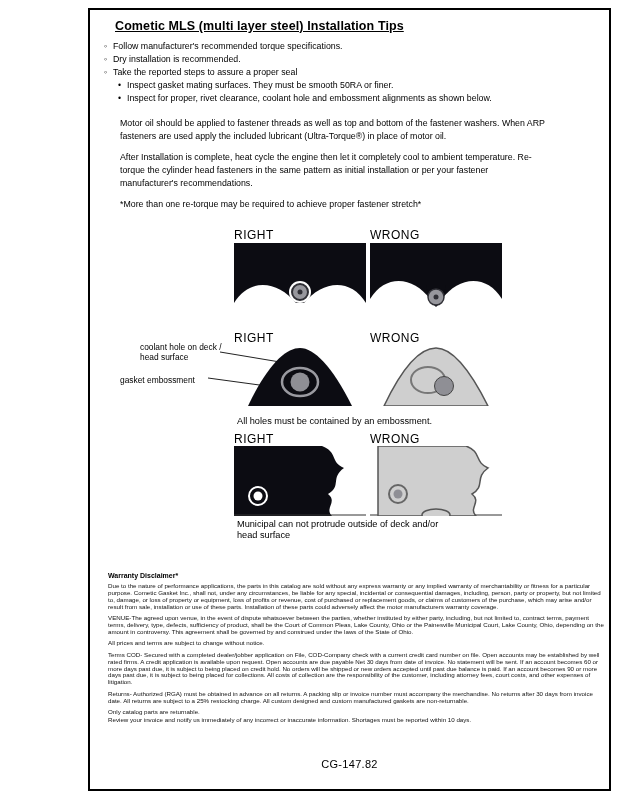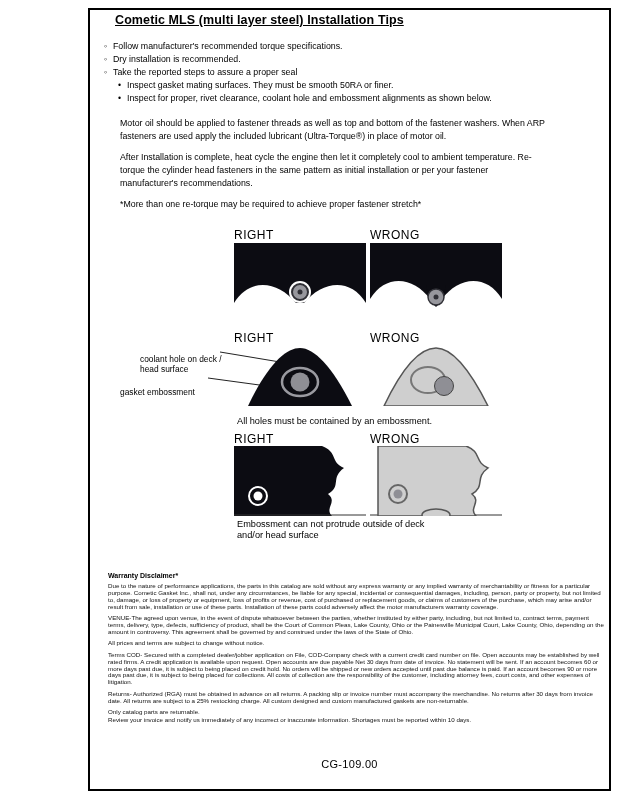--- a/index.html
+++ b/index.html
@@ -1,36 +1,36 @@
 <!DOCTYPE html>
 <html><head>
 <meta charset="utf-8">
 <style>
   * { margin:0; padding:0; box-sizing:border-box; }
   html,body { width:618px; height:800px; background:#ffffff; }
   body { font-family:"Liberation Sans", sans-serif; color:#000; }
   .page { position:relative; width:618px; height:800px; background:#fff; overflow:hidden; }
   .frame { position:absolute; left:88px; top:8px; width:523px; height:783px; border:2px solid #000; }
 
-  .title { position:absolute; left:115px; top:13px; font-size:12.5px; font-weight:bold; text-decoration:underline; letter-spacing:.1px; }
+  .title { position:absolute; left:115px; top:19px; font-size:12.5px; font-weight:bold; text-decoration:underline; letter-spacing:.1px; }
 
   .bullets { position:absolute; left:104px; top:40px; width:440px; font-size:8.8px; line-height:13px; }
   .b1, .b2 { display:flex; }
   .b2 { padding-left:14px; }
   .mk { width:9px; flex:0 0 9px; }
 
   .diesel { position:absolute; left:120px; top:117px; width:428px; font-size:8.8px; line-height:13px; }
   .diesel .dh { font-size:11px; font-weight:bold; margin-bottom:6px; }
   .diesel p { margin-bottom:8px; }
 
   .flabel { position:absolute; width:132px; text-align:left; font-size:12px; letter-spacing:.5px; }
   .fpanel { position:absolute; width:132px; }
   .fpanel svg { display:block; }
   .fcap { position:absolute; left:237px; font-size:9.2px; line-height:11px; }
-  .callout { position:absolute; font-size:8.4px; line-height:10px;margin-top:12px; }
+  .callout { position:absolute; font-size:8.4px; line-height:10px; }
   .callout-lines { position:absolute; left:198px; top:346px; }
 
   .warranty { position:absolute; left:108px; top:572px; width:498px; }
   .warranty .wh { font-size:7px; font-weight:bold; margin-bottom:4px; }
   .warranty p { font-size:6.2px; line-height:6.9px; margin-bottom:4.5px; color:#111; }
 
   .footer { position:absolute; left:88px; top:758px; width:523px; text-align:center; font-size:11px; letter-spacing:.3px; }
 </style>
 </head>
 <body>
@@ -132,27 +132,27 @@
   </div>
   <div class="fpanel" style="left:370px; top:446px;">
     <svg width="132" height="70" viewBox="0 0 132 70">
       <line x1="0" y1="69" x2="132" y2="69" stroke="#333" stroke-width="1"></line>
       <path d="M8,0 H96 C112,6 104,16 118,22 C104,32 116,40 102,48 C112,56 98,62 106,70 H8 Z" fill="#cfcfcf" stroke="#555" stroke-width="1.5"></path>
       <ellipse cx="66" cy="69" rx="14" ry="6" fill="#cfcfcf" stroke="#555" stroke-width="1.5"></ellipse>
       <circle cx="28" cy="48" r="9" fill="none" stroke="#666" stroke-width="2"></circle>
       <circle cx="28" cy="48" r="4.5" fill="#8f8f95"></circle>
     </svg>
   </div>
-  <div class="fcap" style="top:519px; width:215px;">Embossment can not protrude outside of deck and/or head surface</div>
+  <div class="fcap" style="top:519px; width:215px;">Municipal can not protrude outside of deck and/or head surface</div>
 
   <div class="warranty">
     <div class="wh">Warranty Disclaimer*</div>
     <p>Due to the nature of performance applications, the parts in this catalog are sold without any express warranty or any implied warranty of merchantability or fitness for a particular purpose.  Cometic Gasket Inc., shall not, under any circumstances, be liable for any special, incidental or consequential damages, including, person, party or property, but not limited to, damage, or loss of property or equipment, loss of profits or revenue, cost of purchased or replacement goods, or claims of customers of the purchase, which may arise and/or result from sale, installation or use of these parts.  Installation of these parts could adversely affect the motor manufacturers warranty coverage.</p>
     <p>VENUE-The agreed upon venue, in the event of dispute whatsoever between the parties, whether instituted by either party, including, but not limited to, contract terms, payment terms, delivery, type, defects, sufficiency of product, shall be the Court of Common Pleas, Lake County, Ohio or the Painesville Municipal Court, Lake County, Ohio, depending on the amount in controversy. This agreement shall be governed by and construed under the laws of the State of Ohio.</p>
     <p>All prices and terms are subject to change without notice.</p>
     <p>Terms COD- Secured with a completed dealer/jobber application on File, COD-Company check with a current credit card number on file.  Open accounts may be established by well rated firms.  A credit application is available upon request.  Open accounts are due payable Net 30 days from date of invoice.  No statement will be sent.  If an account becomes 60 or more days past due, it is subject to being placed on credit hold.  No orders will be shipped or new orders accepted until past due balance is paid.  If an account becomes 90 or more days past due, it is subject to being placed for collections.  All costs of collection are the responsibility of the customer, including attorney fees, court costs, and other expenses of litigation.</p>
     <p>Returns- Authorized (RGA) must be obtained in advance on all returns.  A packing slip or invoice number must accompany the merchandise.  No returns after 30 days from invoice date.  All returns are subject to a 25% restocking charge.  All custom designed and custom manufactured gaskets are non-returnable.</p>
     <p style="margin-bottom:1px;">Only catalog parts are returnable.</p>
     <p>Review your invoice and notify us immediately of any incorrect or inaccurate information.  Shortages must be reported within 10 days.</p>
   </div>
 
-  <div class="footer">CG-109.00</div>
+  <div class="footer">CG-147.82</div>
 </div>
 
 </body></html>

